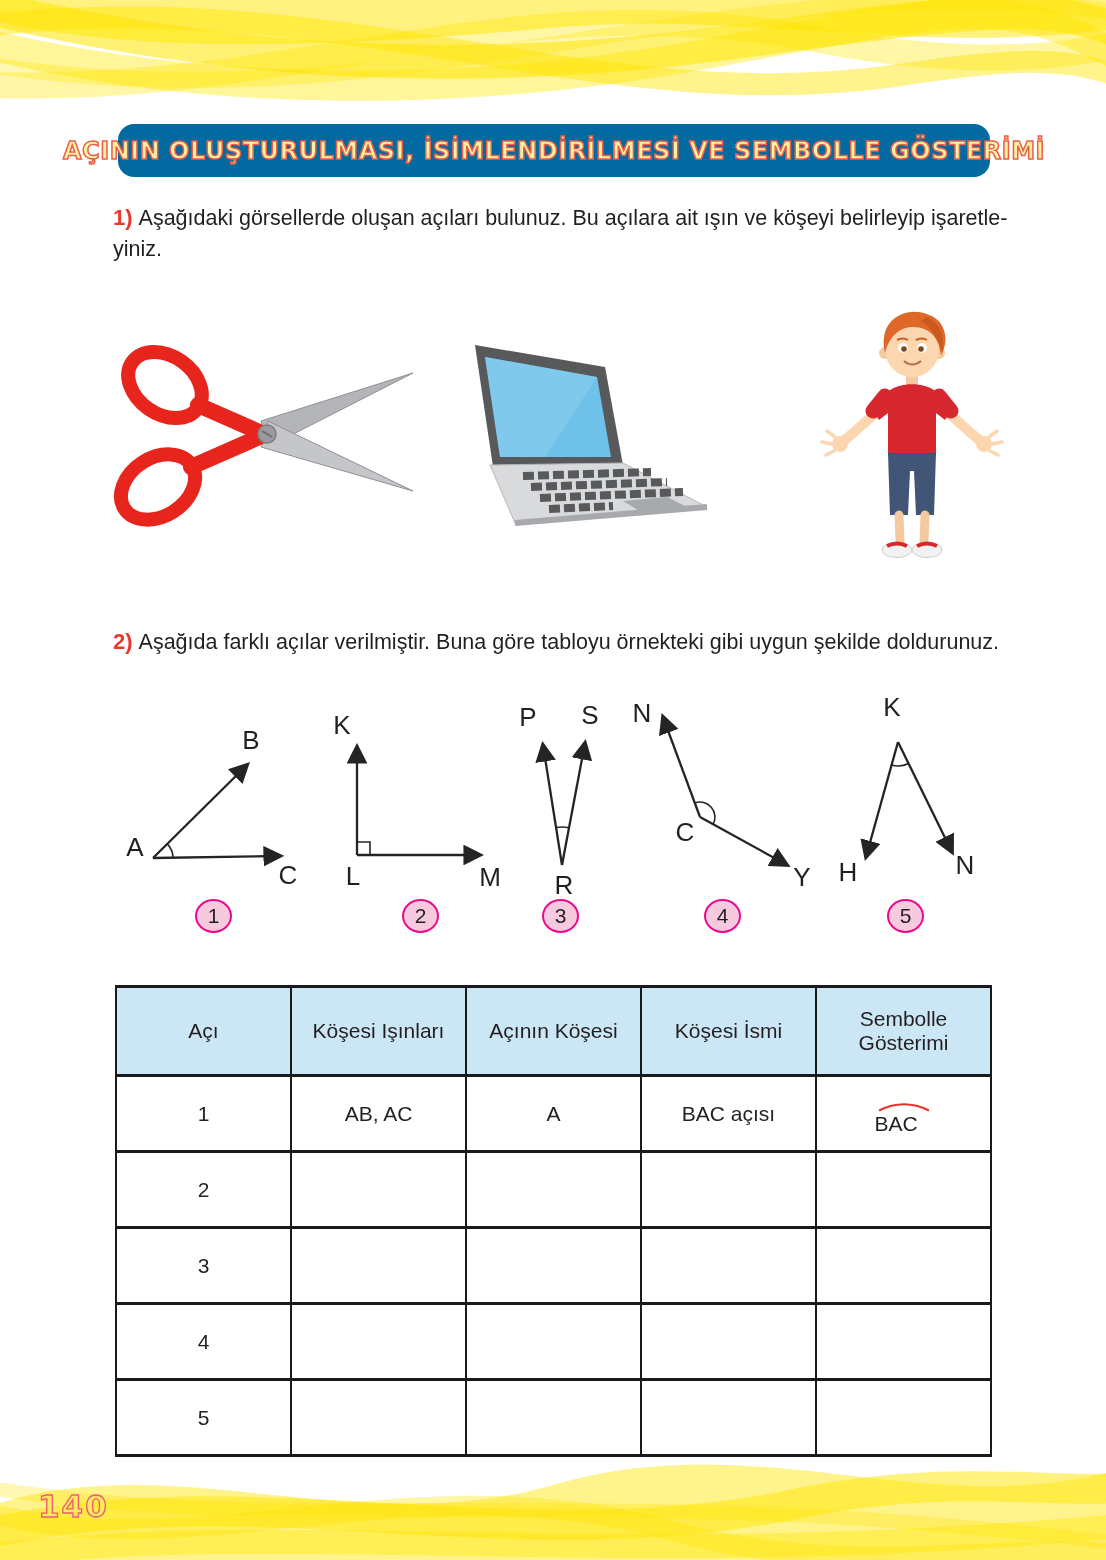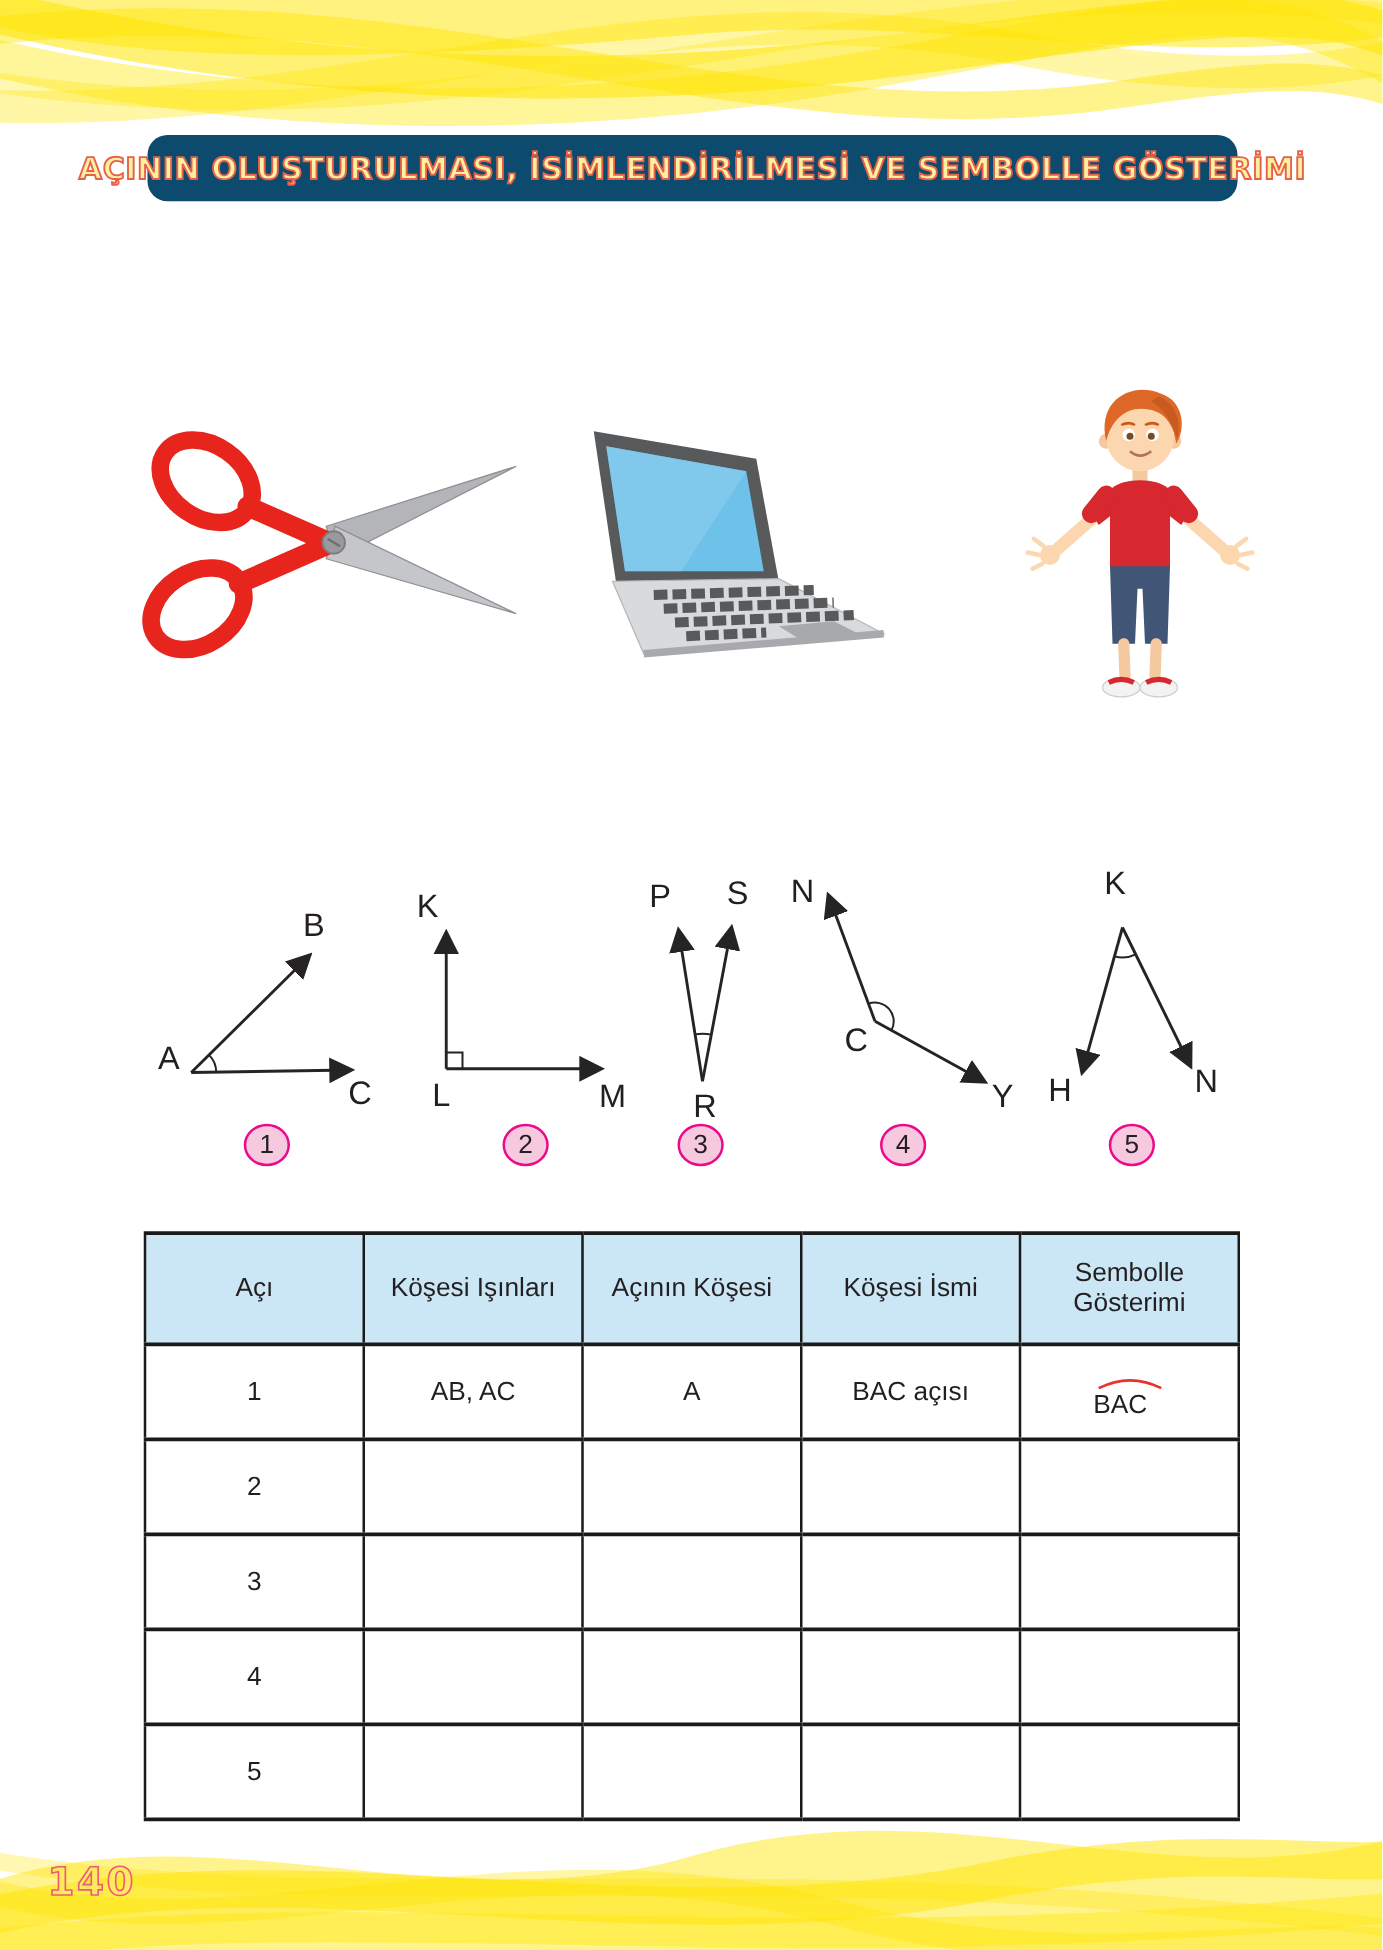--- a/index.html
+++ b/index.html
@@ -6,21 +6,21 @@
   #page{
     position:relative;width:1106px;height:1560px;background:#ffffff;
     overflow:hidden;font-family:"Liberation Sans", sans-serif;color:#231F20;
   }
   .abs{position:absolute;}
   
   #top-waves{left:0;top:0;width:1106px;height:118px;}
   #bottom-waves{left:0;top:1448px;width:1106px;height:112px;}
   
   #banner{
-    left:118px;top:108px;width:872px;height:53px;background:#0c4a6e;
+    left:118px;top:124px;width:872px;height:53px;background:#0369a1;
     border-radius:16px;display:flex;align-items:center;justify-content:center;
   }
   #banner .title{
     font-family:"DejaVu Sans", sans-serif;font-weight:bold;font-size:24px;
     letter-spacing:.5px;color:#FCF1A0;
     -webkit-text-stroke:1.5px #E8604A;white-space:nowrap;
   }
   
   .question{left:113px;width:978px;font-size:21.5px;line-height:1.45;color:#231F20;}
   #q1{top:202px;}
@@ -72,20 +72,24 @@
     <path d="M-10,45 C200,95 450,100 700,55 S1000,-10 1116,55" stroke="#FFE500" stroke-width="30" fill="none" opacity="0.4"></path>
     <path d="M-10,85 C300,95 520,-20 820,40 C950,65 1050,60 1116,45" stroke="#FFE500" stroke-width="26" fill="none" opacity="0.35"></path>
     <path d="M-10,25 C350,-15 600,120 900,75 C1000,60 1060,55 1116,75" stroke="#FFE500" stroke-width="22" fill="none" opacity="0.45"></path>
     <path d="M-10,65 C420,130 700,-40 1116,12" stroke="#FFE500" stroke-width="16" fill="none" opacity="0.3"></path>
   </svg>
 
   <div id="banner" class="abs">
     <span class="title">AÇININ OLUŞTURULMASI, İSİMLENDİRİLMESİ VE SEMBOLLE GÖSTERİMİ</span>
   </div>
 
+  <div id="q1" class="question abs">
+    <span class="qnum">1)</span><span>Aşağıdaki görsellerde oluşan açıları bulunuz. Bu açılara ait ışın ve köşeyi belirleyip işaretle-</span><br>
+    <span>yiniz.</span>
+  </div>
 
   <svg class="abs" style="left:103px;top:335px;" width="325" height="195" viewBox="0 0 325 195">
 
     <polygon points="158,86 310,38 165,112" fill="#B3B5B8" stroke="#8E9093" stroke-width="1"></polygon>
     <polygon points="158,112 310,156 165,86" fill="#C4C6C9" stroke="#8E9093" stroke-width="1"></polygon>
 
     <path d="M95,70 L163,100" stroke="#E8251D" stroke-width="16" stroke-linecap="round" fill="none"></path>
     <path d="M88,132 L163,99" stroke="#E8251D" stroke-width="16" stroke-linecap="round" fill="none"></path>
 
     <ellipse cx="62" cy="50" rx="40" ry="29" transform="rotate(35 62 50)" fill="none" stroke="#E8251D" stroke-width="14"></ellipse>
@@ -147,20 +151,23 @@
 
     <circle cx="88" cy="45" r="5" fill="#ffffff"></circle>
       <circle cx="107" cy="45" r="5" fill="#ffffff"></circle>
     <circle cx="89" cy="46" r="2.8" fill="#7A4A21"></circle>
       <circle cx="106" cy="46" r="2.8" fill="#7A4A21"></circle>
     <path d="M82,37 Q88,34 93,37 M101,37 Q107,34 112,37" stroke="#C95A1F" stroke-width="2" fill="none"></path>
 
     <path d="M89,58 Q97,65 106,58" stroke="#B4705B" stroke-width="2" fill="none"></path>
   </svg>
 
+  <div id="q2" class="question abs">
+    <span class="qnum">2)</span><span>Aşağıda farklı açılar verilmiştir. Buna göre tabloyu örnekteki gibi uygun şekilde doldurunuz.</span>
+  </div>
 
   <div class="diagram" style="left:108px;top:695px;width:210px;height:250px;">
     <svg width="210" height="250" viewBox="0 0 210 250">
       <defs>
           <marker id="ah1" viewBox="0 0 10 10" refX="8" refY="5" markerWidth="9" markerHeight="9" orient="auto-start-reverse">
             <path d="M0,0 L10,5 L0,10 Z" fill="#262324"></path>
           </marker>
         </defs>
       <line x1="45" y1="163" x2="172" y2="161" stroke="#262324" stroke-width="2.3" marker-end="url(#ah1)"></line>
       <line x1="45" y1="163" x2="139" y2="70" stroke="#262324" stroke-width="2.3" marker-end="url(#ah1)"></line>

